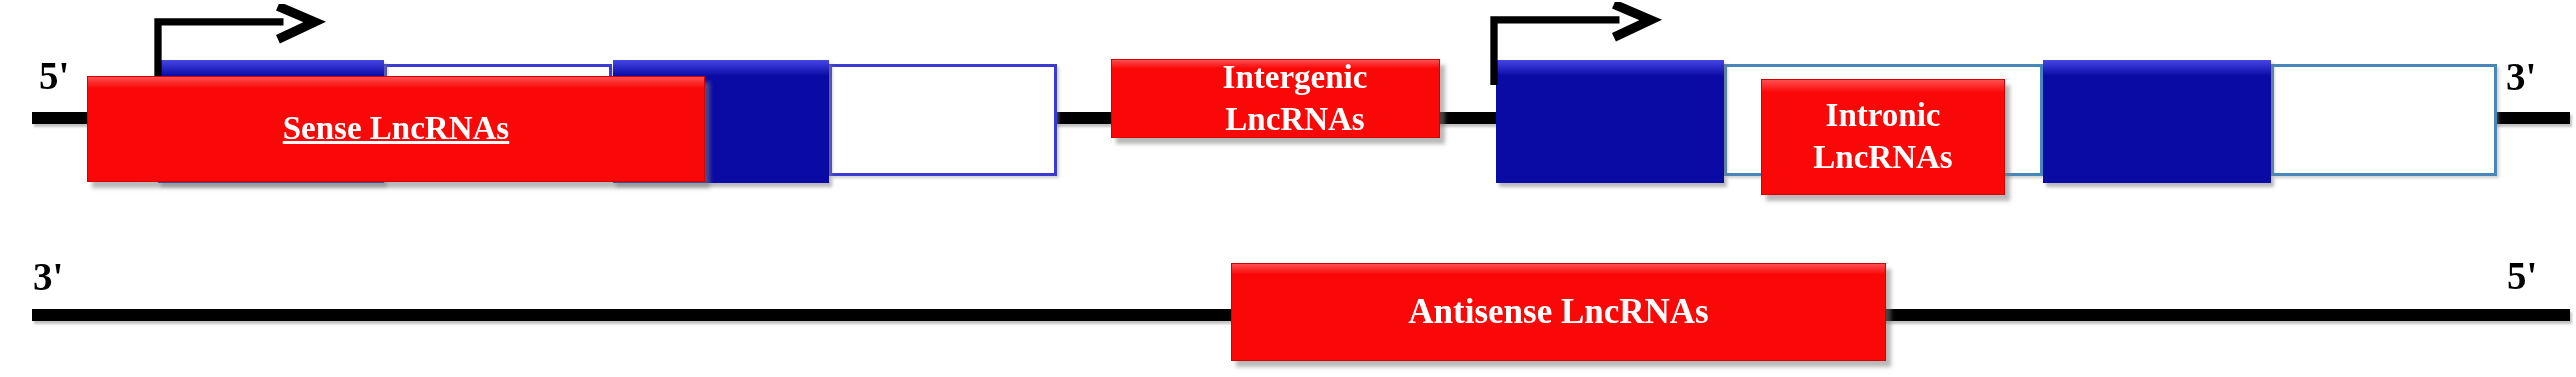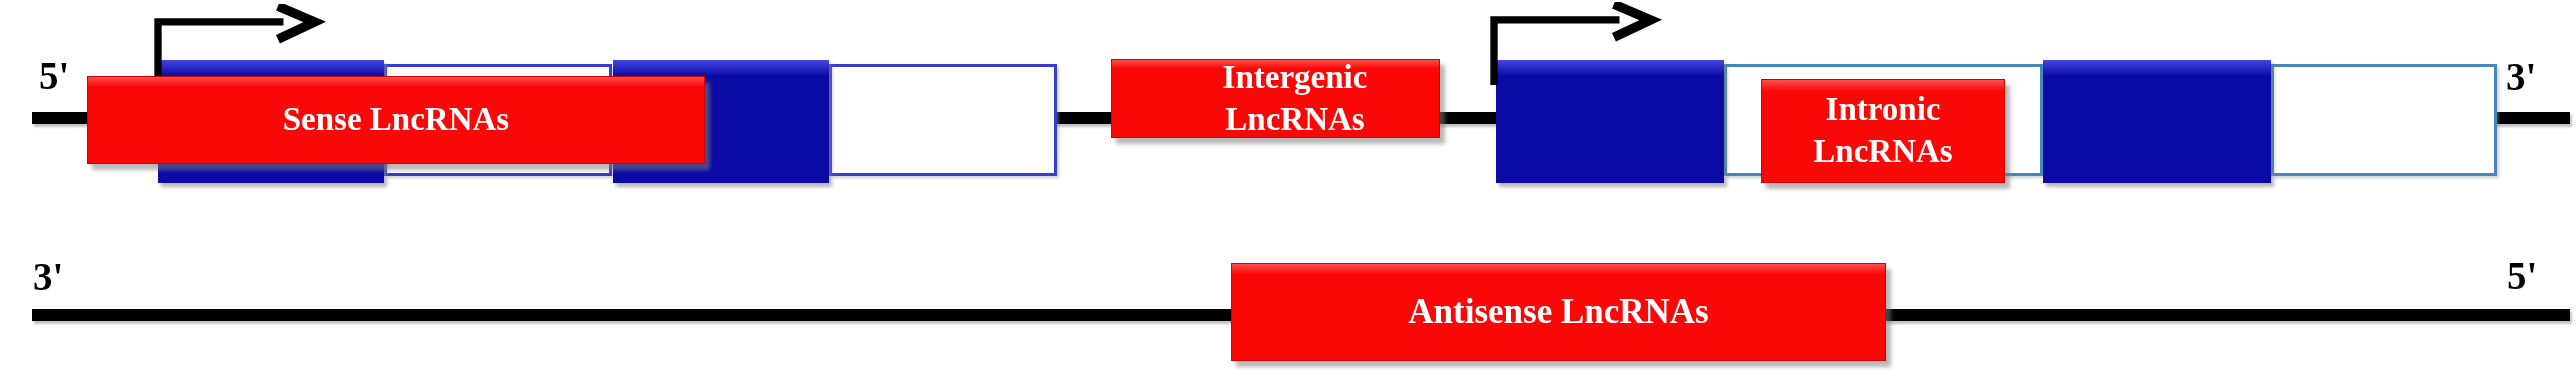--- a/index.html
+++ b/index.html
@@ -58,23 +58,23 @@
     box-shadow:4.7px 6px 4px rgba(125,125,125,0.55);
     color:var(--text-white,#fff);
     font-weight:bold;
     display:flex;flex-direction:column;
     align-items:center;justify-content:center;
     text-align:center;
     z-index:5;
     box-sizing:border-box;
   }
   .redbox .ln{display:block;line-height:1.26;}
-  .box-sense{left:87px;top:76px;width:618px;height:88px;font-size:33px;}
+  .box-sense{left:87px;top:76px;width:618px;height:106px;font-size:33px;text-decoration:underline;}
   .box-intergenic{left:1111px;top:59px;width:329px;height:79px;font-size:33px;padding-left:39px;}
-  .box-intronic{left:1761px;top:79px;width:244px;height:104px;font-size:33px;}
+  .box-intronic{left:1761px;top:79px;width:244px;height:116px;font-size:33px;}
   .box-antisense{left:1231px;top:263px;width:655px;height:98px;font-size:35px;text-align:center;}
 </style>
 </head>
 <body>
 
 <div class="canvas">
 
   <div class="strand top"></div>
   <div class="endlabel" style="left:39px;top:56px">5'</div>
   <div class="endlabel" style="left:2506px;top:57px">3'</div>

